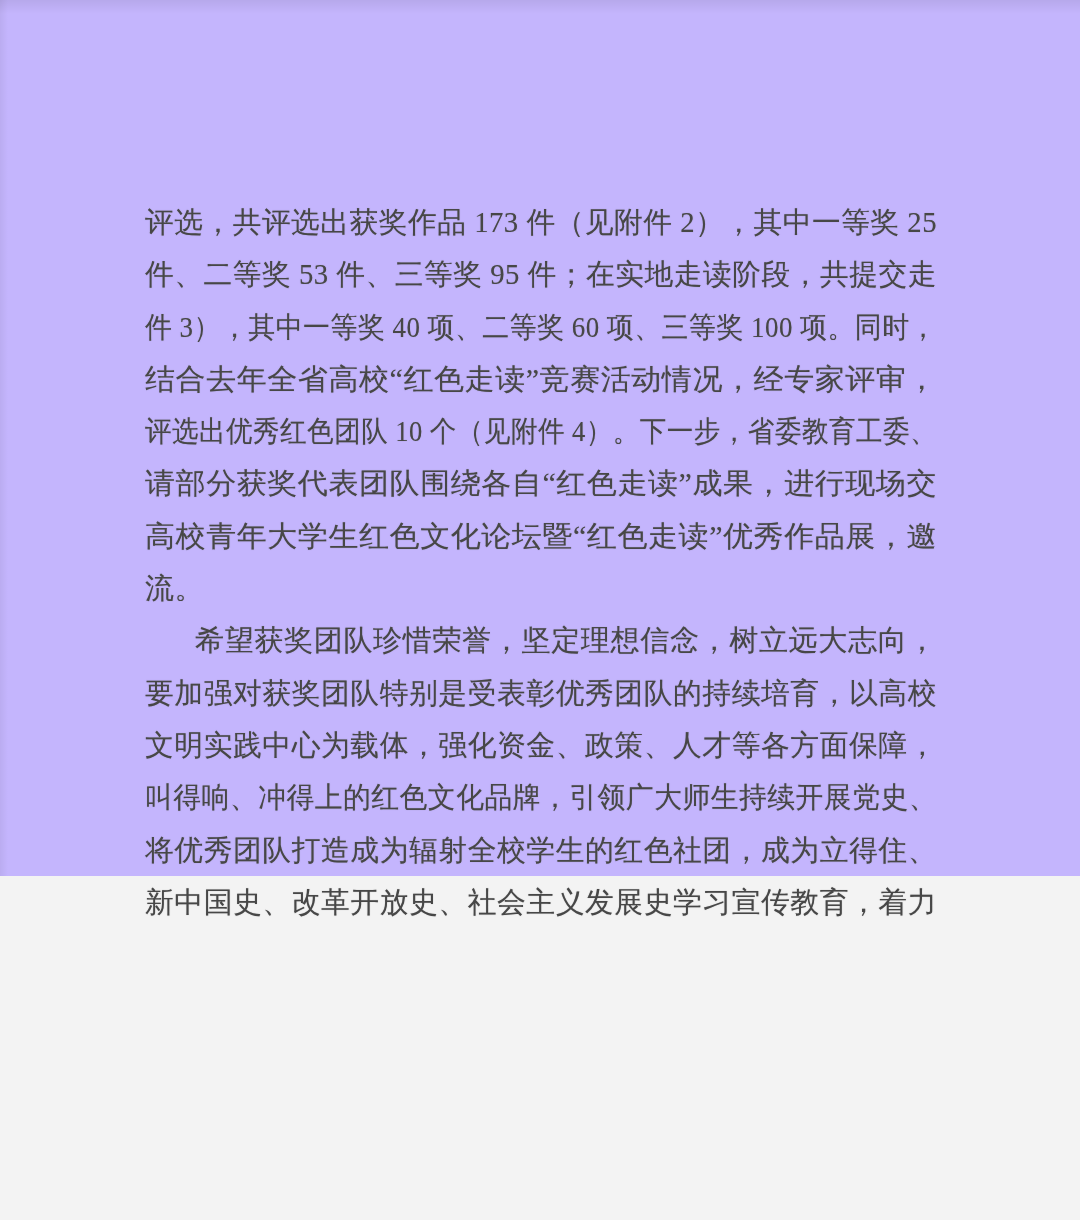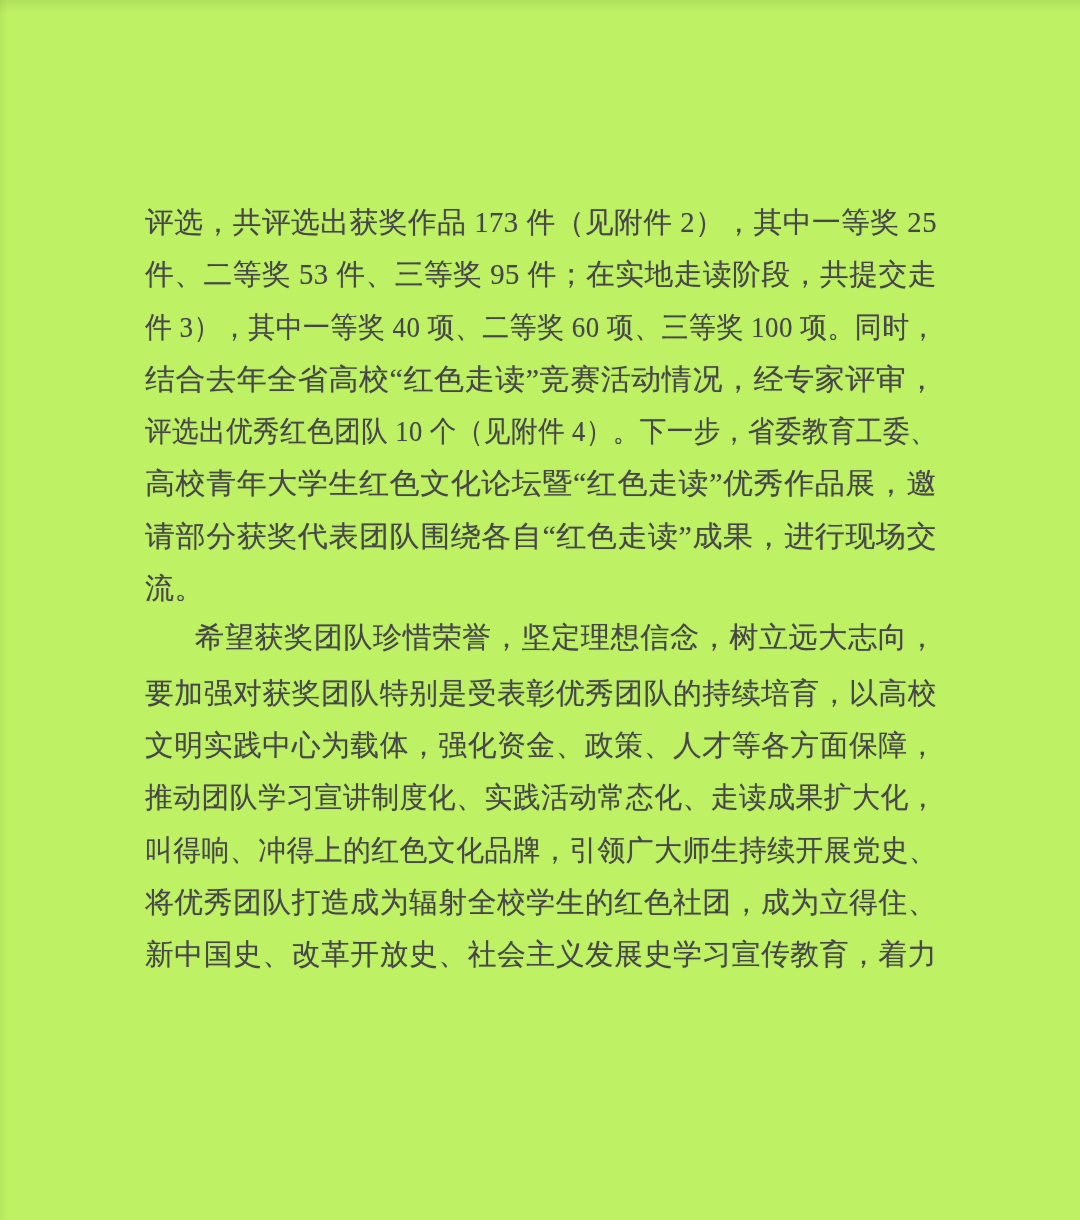--- a/index.html
+++ b/index.html
@@ -9,22 +9,22 @@
   body {
     width: 1080px;
     height: 1220px;
     overflow: hidden;
     background: #f3f3f3;
     font-family: "Liberation Serif", "DejaVu Serif", serif;
   }
   .page {
     position: relative;
     width: 1080px;
-    height: 1220px;
-    background: #bef264;
+    height: 876px;
+    background: #c4b5fd;
   }
   
   .page::before {
     content: "";
     position: absolute;
     left: 0; top: 0; right: 0;
     height: 14px;
     background: linear-gradient(to bottom, rgba(0,0,0,0.07), rgba(0,0,0,0));
     pointer-events: none;
   }
@@ -51,37 +51,35 @@
     
     text-shadow: 0 0 1px rgba(110,110,110,0.55);
   }
   .line-inner {
     display: inline-block;
     white-space: nowrap;
     transform-origin: 0 50%;
   }
   .line.ind {
     padding-left: 50px;
-    font-family: Liberation Mono, monospace;
   }
 </style>
 </head>
 <body>
 
 <div class="page">
   <div class="text-block" id="text-block" style="color: rgb(71, 71, 71);">
       <div class="line"><span class="line-inner" style="transform: scaleX(0.990619);">评选，共评选出获奖作品 173 件（见附件 2），其中一等奖 25</span></div>
       <div class="line"><span class="line-inner" style="transform: scaleX(0.991239);">件、二等奖 53 件、三等奖 95 件；在实地走读阶段，共提交走</span></div>
       <div class="line"><span class="line-inner" style="transform: scaleX(0.92876);">件 3），其中一等奖 40 项、二等奖 60 项、三等奖 100 项。同时，</span></div>
       <div class="line"><span class="line-inner" style="transform: scaleX(1.03631);">结合去年全省高校“红色走读”竞赛活动情况，经专家评审，</span></div>
       <div class="line"><span class="line-inner" style="transform: scaleX(0.915872);">评选出优秀红色团队 10 个（见附件 4）。下一步，省委教育工委、</span></div>
+      <div class="line"><span class="line-inner" style="transform: scaleX(1.03631);">请部分获奖代表团队围绕各自“红色走读”成果，进行现场交</span></div>
       <div class="line"><span class="line-inner" style="transform: scaleX(1.03631);">高校青年大学生红色文化论坛暨“红色走读”优秀作品展，邀</span></div>
-      <div class="line"><span class="line-inner" style="transform: scaleX(1.03631);">请部分获奖代表团队围绕各自“红色走读”成果，进行现场交</span></div>
       <div class="line"><span class="line-inner">流。</span></div>
       <div class="line ind"><span class="line-inner" style="transform: scaleX(1.0061);">希望获奖团队珍惜荣誉，坚定理想信念，树立远大志向，</span></div>
       <div class="line"><span class="line-inner" style="transform: scaleX(0.99435);">要加强对获奖团队特别是受表彰优秀团队的持续培育，以高校</span></div>
       <div class="line"><span class="line-inner" style="transform: scaleX(0.99435);">文明实践中心为载体，强化资金、政策、人才等各方面保障，</span></div>
-      <div class="line"><span class="line-inner" style="transform: scaleX(0.958838);">推动团队学习宣讲制度化、实践活动常态化、走读成果扩大化，</span></div>
       <div class="line"><span class="line-inner" style="transform: scaleX(0.958838);">叫得响、冲得上的红色文化品牌，引领广大师生持续开展党史、</span></div>
       <div class="line"><span class="line-inner" style="transform: scaleX(0.99435);">将优秀团队打造成为辐射全校学生的红色社团，成为立得住、</span></div>
       <div class="line"><span class="line-inner" style="transform: scaleX(0.99435);">新中国史、改革开放史、社会主义发展史学习宣传教育，着力</span></div>
     </div>
 </div>
 
 </body></html>

